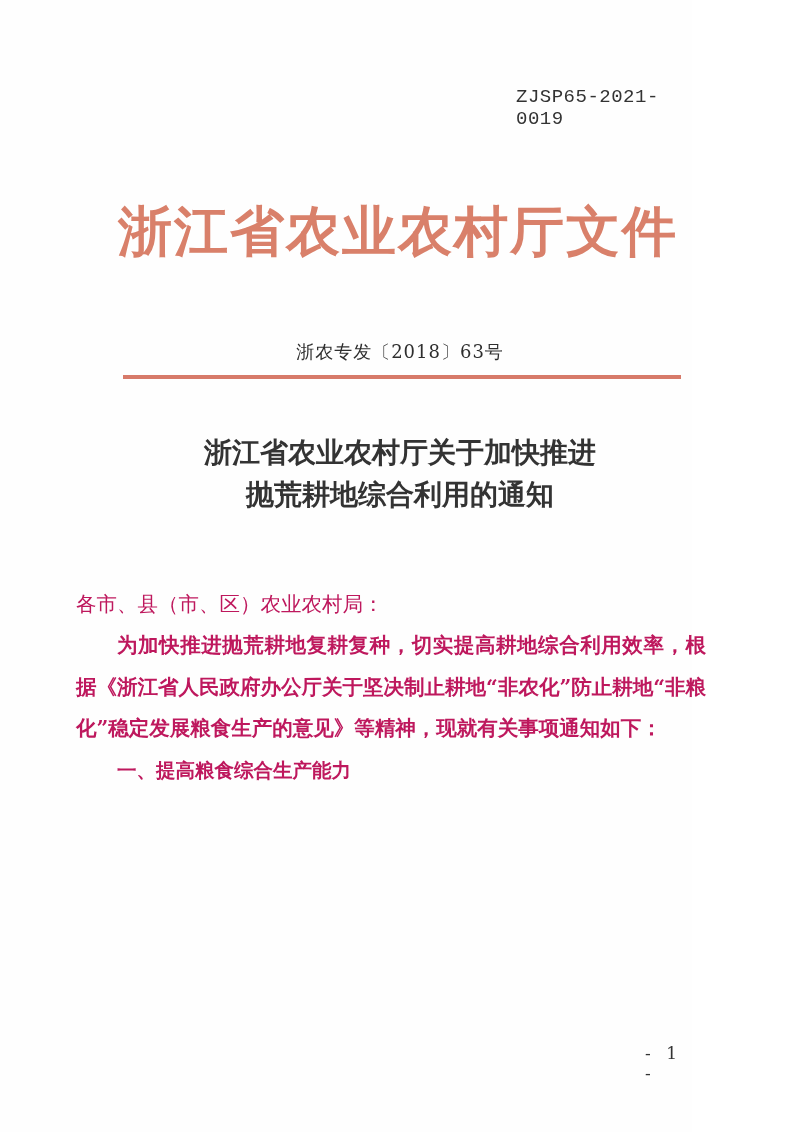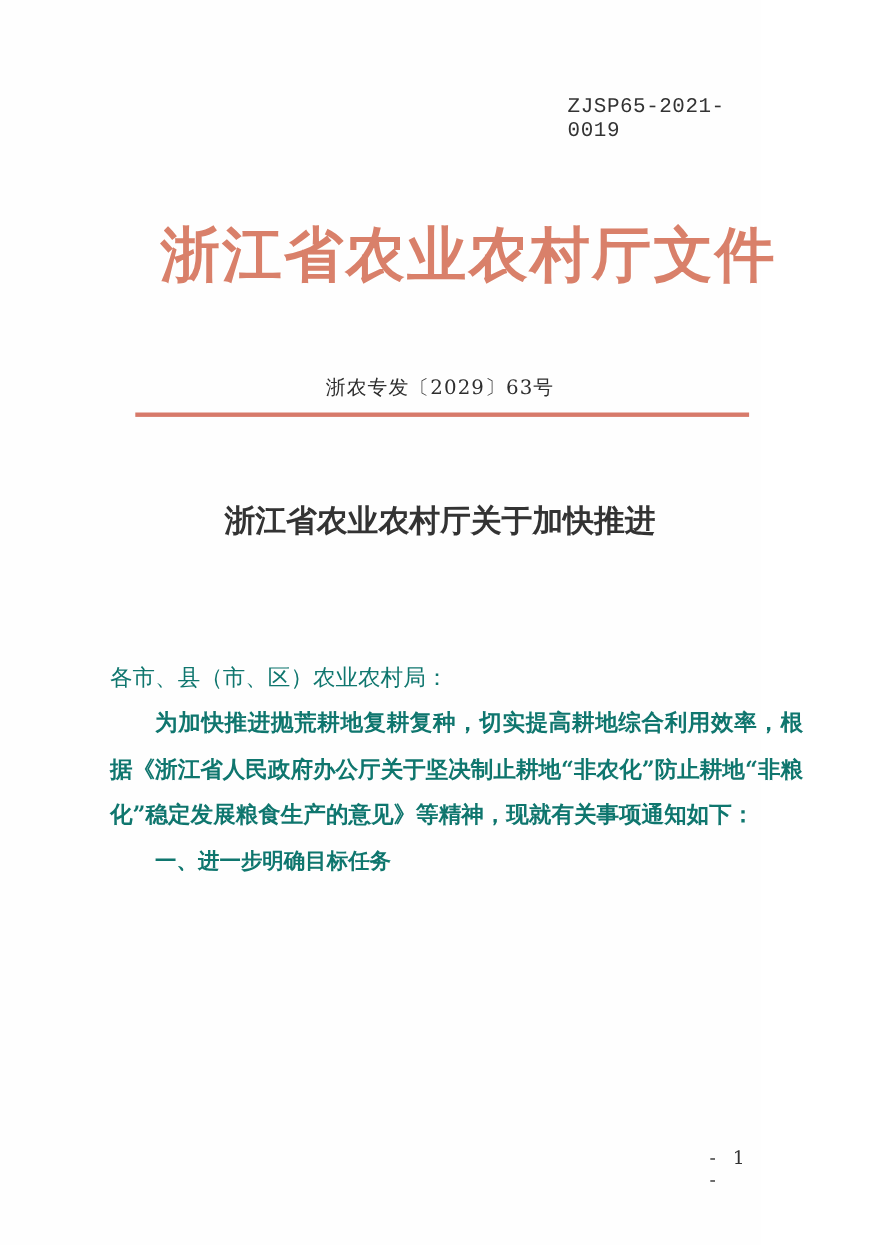--- a/index.html
+++ b/index.html
@@ -25,21 +25,21 @@
       position: absolute;
       left: 516px;
       top: 86px;
       font-family: "Liberation Mono", "DejaVu Sans Mono", monospace;
       font-size: 19px;
       letter-spacing: 0.5px;
       color: #333;
     }
     .masthead {
       position: absolute;
-      left: 136px;
+      left: 108px;
       top: 196px;
       width: 580px;
       text-align: center;
       font-family: "DejaVu Serif", "Liberation Serif", serif;
       font-weight: bold;
       font-size: 54px;
       letter-spacing: 2px;
       color: #d9806a;
       line-height: 70px;
     }
@@ -58,38 +58,37 @@
       left: 123px;
       top: 375px;
       width: 558px;
       height: 4px;
       background: #d77a6a;
     }
     .title {
       position: absolute;
       left: 0;
       width: 800px;
-      top: 456px;
+      top: 432px;
       text-align: center;
-      font-family: Liberation Mono, monospace;
+      font-family: Liberation Serif, serif;
       font-weight: bold;
       font-size: 28px;
       line-height: 42px;
       color: #333;
     }
     .title div { margin: 0; }
     .body-text {
       position: absolute;
-      left: 100px;
+      left: 76px;
       top: 584px;
       width: 630px;
       font-size: 20.5px;
       line-height: 41.4px;
-      color: #0f766e;
-      margin-top: 12px;
+      color: #be185d;
     }
     .body-text p {
       margin: 0;
       text-align: justify;
       text-align-last: left;
     }
     .indent { text-indent: 41px; font-weight: bold; }
     .heading-one {
       font-family: "DejaVu Sans", "Liberation Sans", sans-serif;
       font-weight: bold;
@@ -107,29 +106,30 @@
   </style>
 </head>
 <body>
 
 <div class="page">
 
   <div class="doc-code">ZJSP65-2021-0019</div>
 
   <div class="masthead">浙江省农业农村厅文件</div>
 
-  <div class="doc-number">浙农专发〔2029〕63号</div>
+  <div class="doc-number">浙农专发〔2018〕63号</div>
 
   <div class="red-rule"></div>
 
   <div class="title">
     <div>浙江省农业农村厅关于加快推进</div>
+    <div>抛荒耕地综合利用的通知</div>
   </div>
 
   <div class="body-text">
     <p>各市、县（市、区）农业农村局：</p>
     <p class="indent">为加快推进抛荒耕地复耕复种，切实提高耕地综合利用效率，根据《浙江省人民政府办公厅关于坚决制止耕地“非农化”防止耕地“非粮化”稳定发展粮食生产的意见》等精神，现就有关事项通知如下：</p>
-    <p class="heading-one">一、进一步明确目标任务</p>
+    <p class="heading-one">一、提高粮食综合生产能力</p>
   </div>
 
   <div class="page-number">- 1 -</div>
 
 </div>
 
 </body></html>

